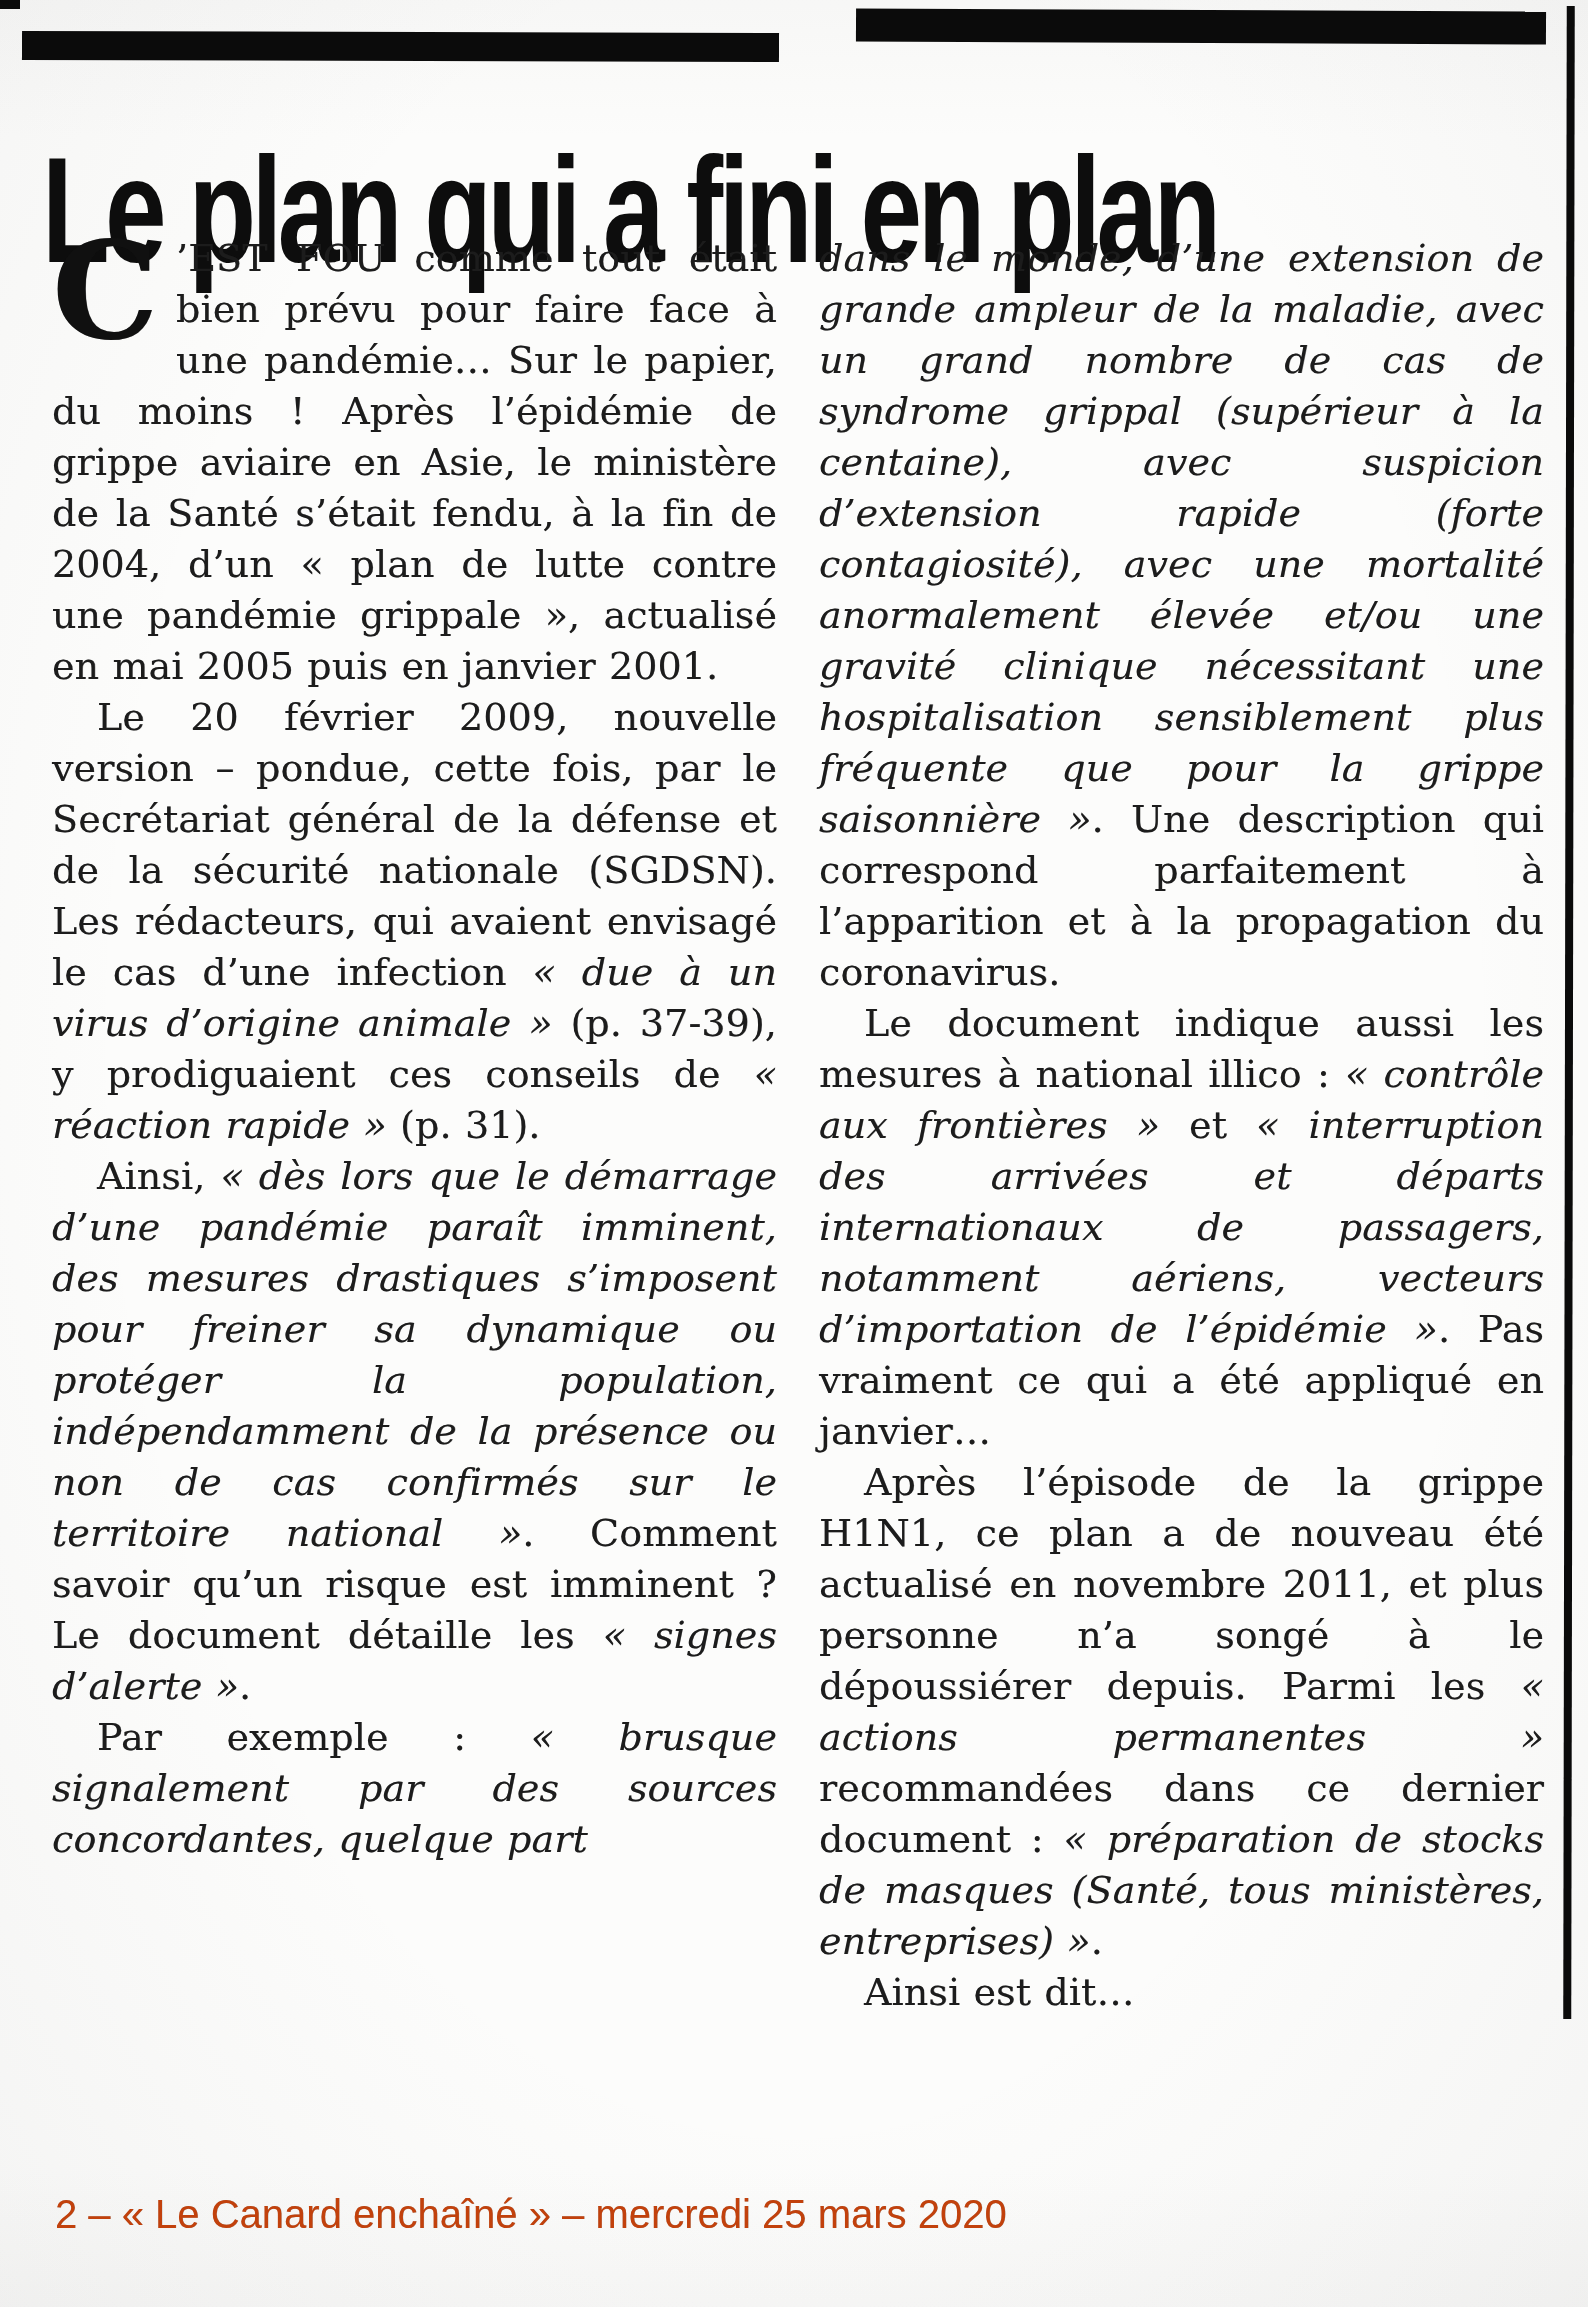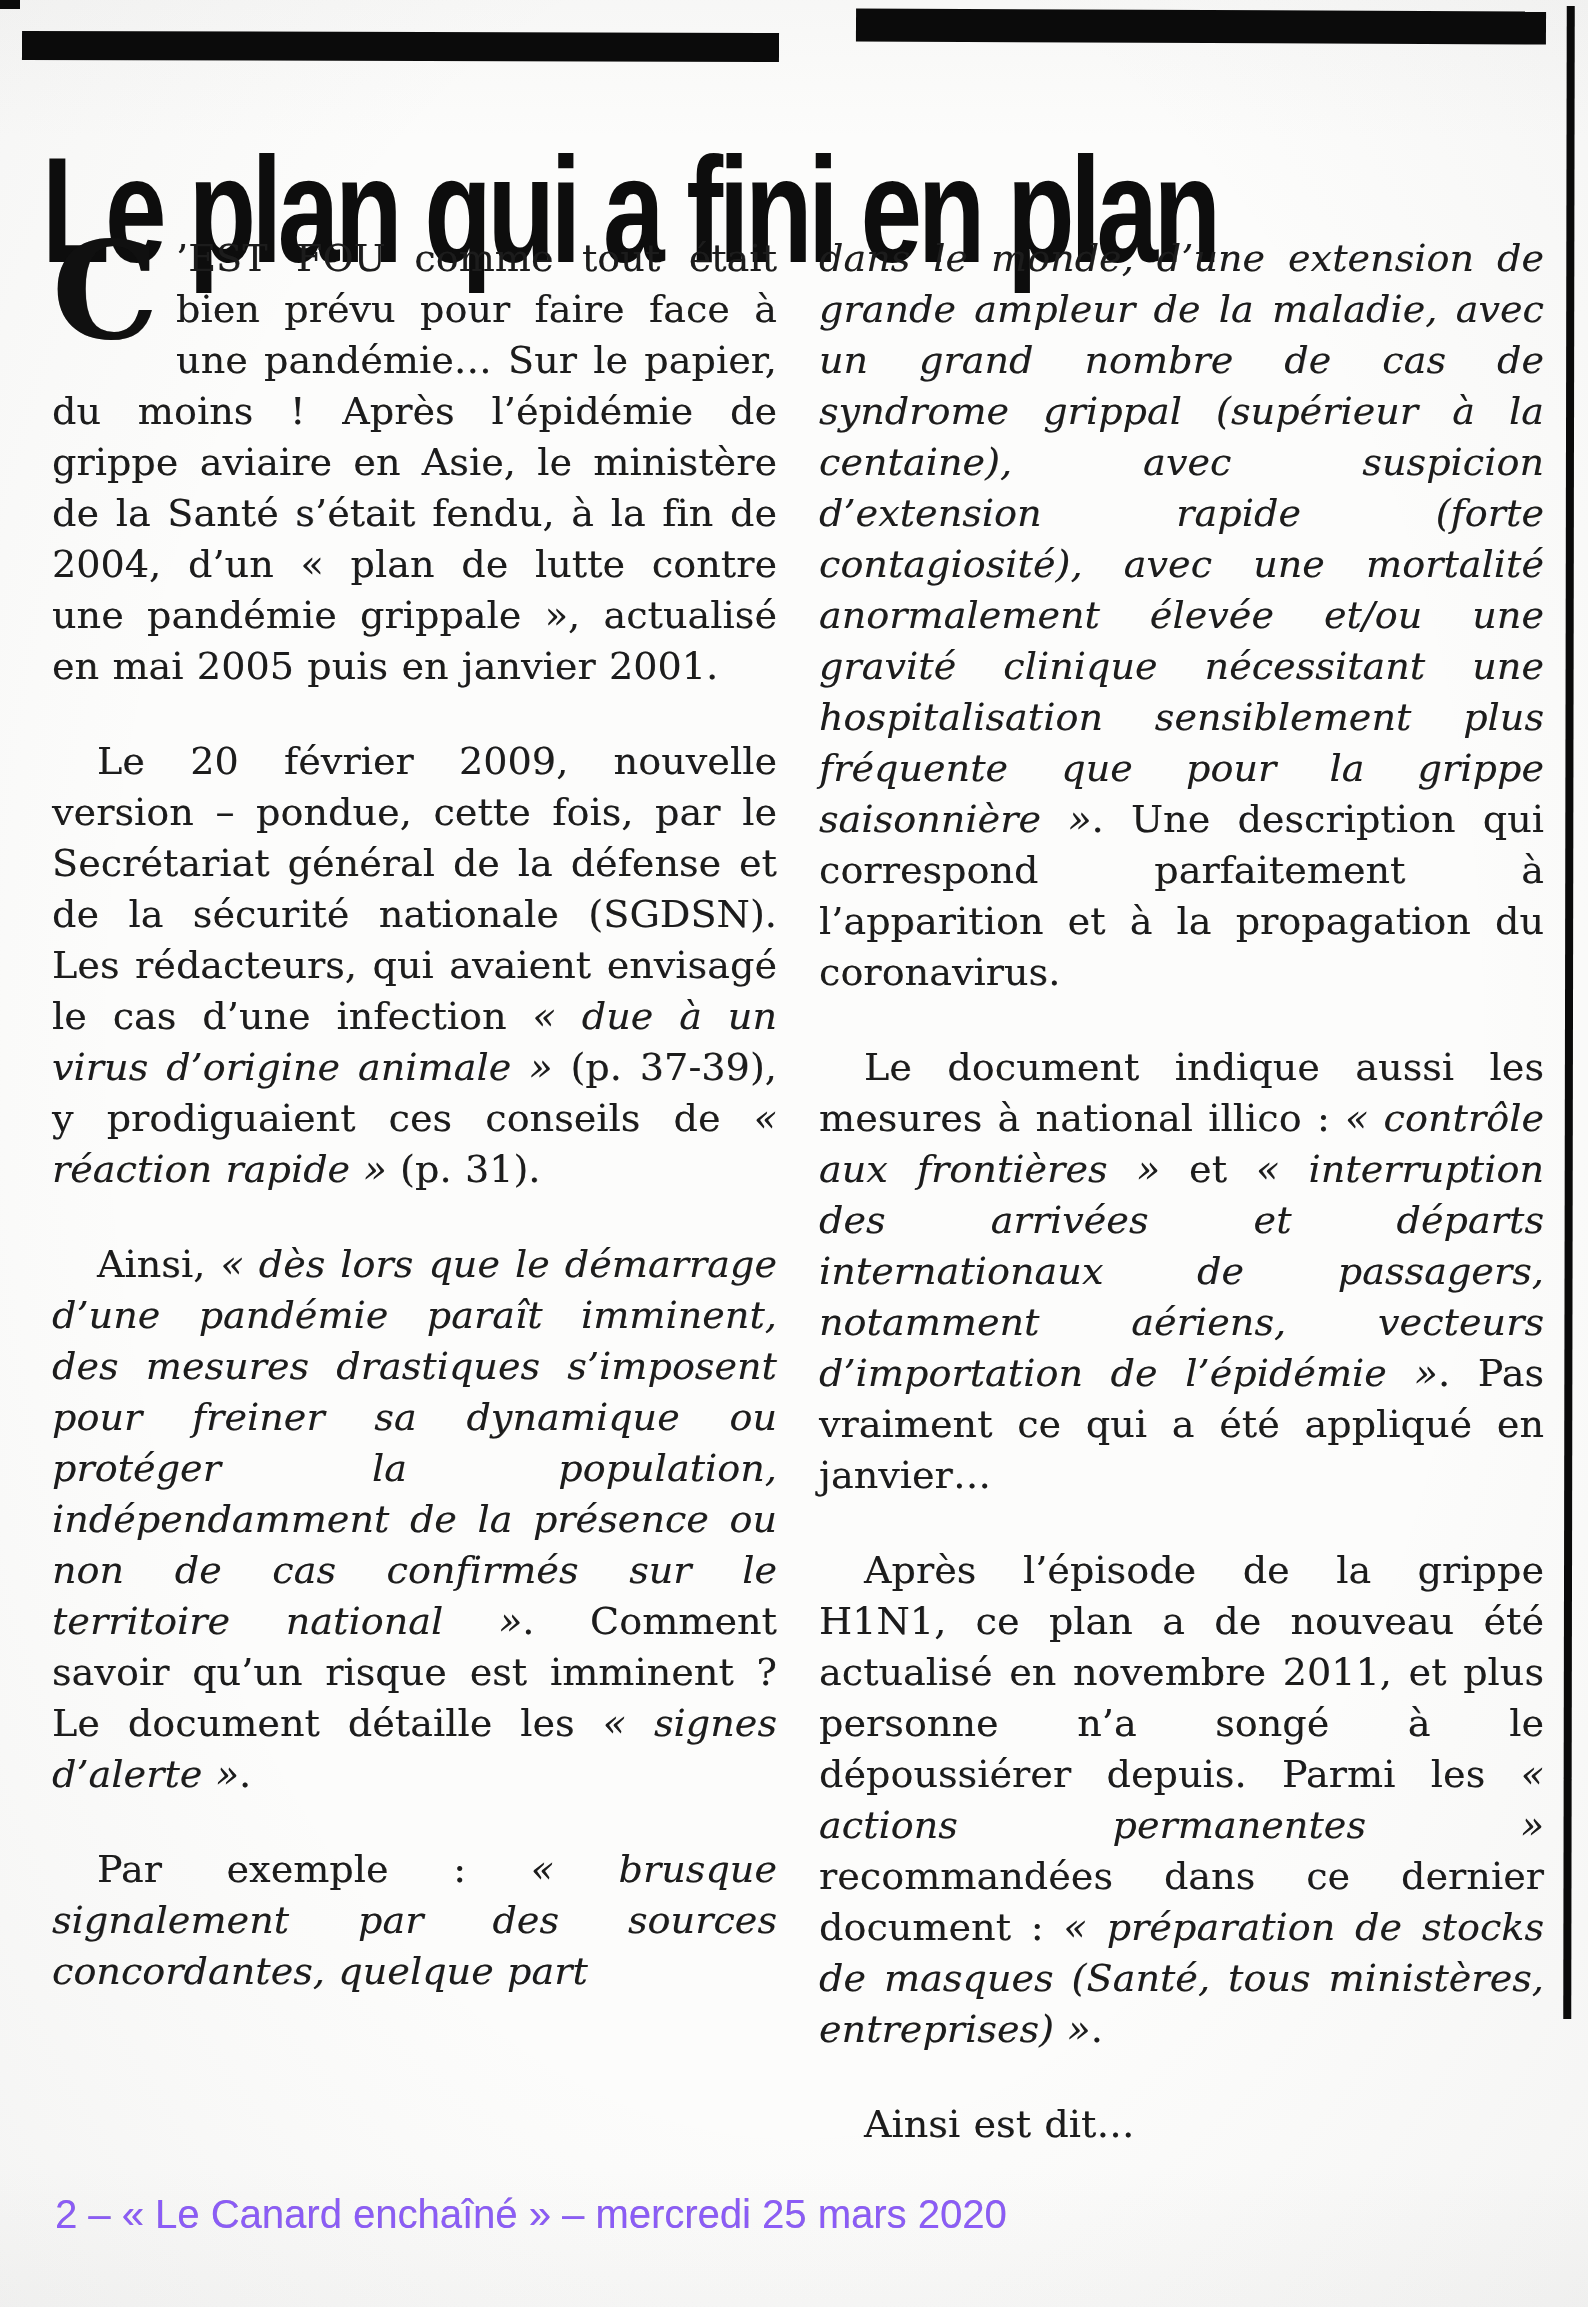--- a/index.html
+++ b/index.html
@@ -34,30 +34,30 @@
     position:absolute;left:52px;top:233px;width:1492px;height:1921px;
     display:flex;gap:42px;
   }
   .col{
     width:725px;font-size:38px;line-height:51px;text-align:justify;
     letter-spacing:0.1px;word-spacing:1.1px;
     text-shadow:0.3px 0.3px 0.5px rgba(25,25,25,0.45);
     hyphens:auto;-webkit-hyphens:auto;
   }
   .col p{margin:0;}
-  .col p.indent{text-indent:45px;margin-top:44px;}
+  .col p.indent{text-indent:45px;}
   .dropcap{
     float:left;font-size:134px;line-height:105px;font-weight:700;
     padding:5.8px 17.3px 0 0;color:#101010;
     font-family:"DejaVu Serif", serif;
   }
   .it{font-style:italic;}
   .footer{
     position:absolute;left:55px;top:2192px;
-    font-family:"Liberation Sans", sans-serif;font-size:40px;color:#8b5cf6;
+    font-family:"Liberation Sans", sans-serif;font-size:40px;color:#c2410c;
     text-shadow:0.2px 0.2px 0.4px rgba(40,40,40,0.35);
     white-space:nowrap;
   }
 </style>
 </head>
 <body>
 
 <div class="scan-shade"></div>
 
 <div class="rule" id="rule-corner"></div>

